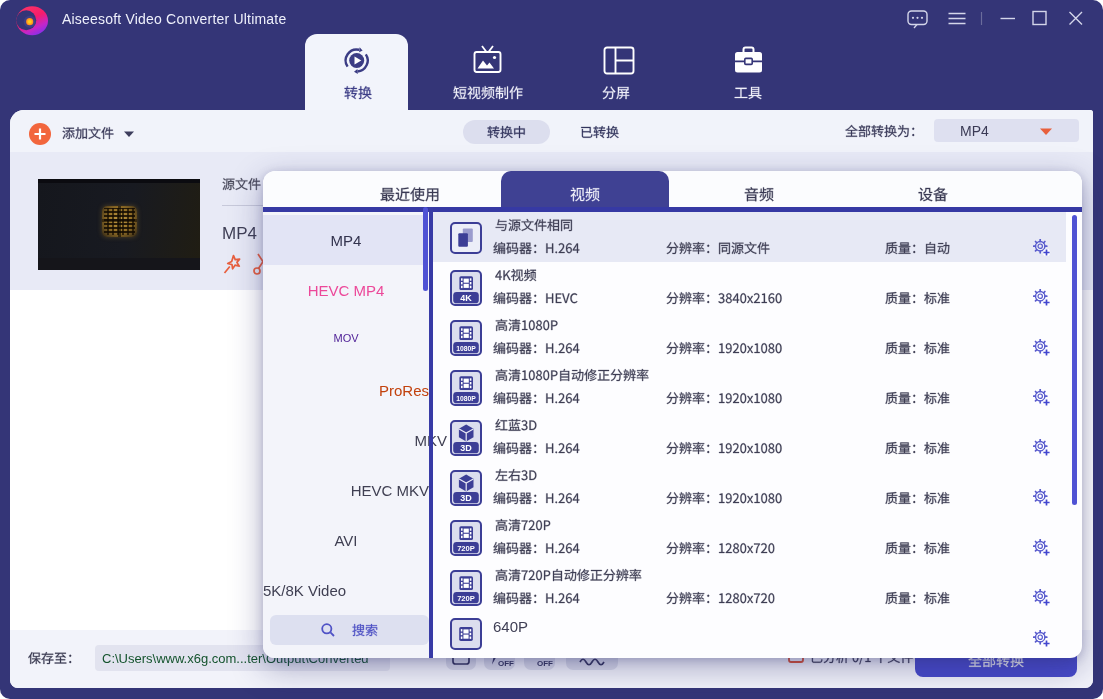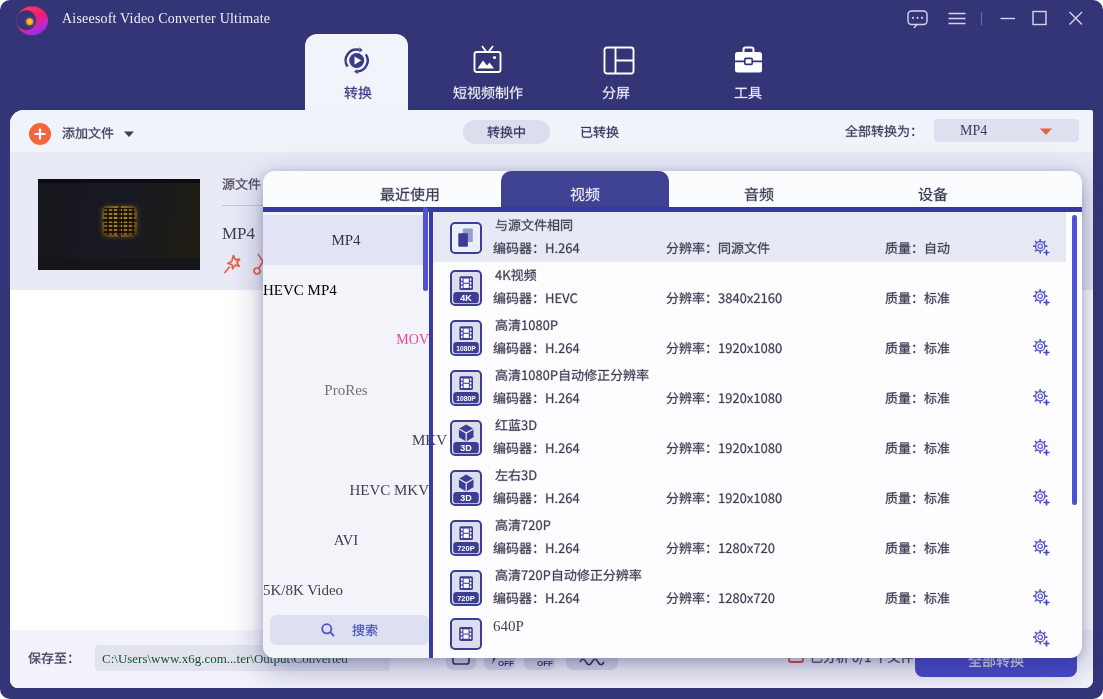--- a/index.html
+++ b/index.html
@@ -1,18 +1,18 @@
 <!DOCTYPE html>
 <html><head><meta charset="utf-8"><style>
 *{margin:0;padding:0;box-sizing:border-box}
 html,body{width:1103px;height:699px;background:#fff;overflow:hidden;
  font-family:"Liberation Sans",sans-serif;-webkit-font-smoothing:antialiased}
 .a{position:absolute}
 .t{position:absolute}
-.lt{position:absolute;font-family:Liberation Serif, serif;white-space:nowrap}
+.lt{position:absolute;font-family:Liberation Sans, sans-serif;white-space:nowrap}
 </style></head><body>
 <svg width="0" height="0" style="position:absolute">
     <defs>
       <path id="zh" d="M1.1 -4.6C1.2 -4.8 1.7 -4.8 2.2 -4.8H3.4V-2.8L0.6 -2.3L0.8 -1.3L3.4 -1.8V1.1H4.4V-2.0L6.3 -2.4L6.3 -3.3L4.4 -3.0V-4.8H5.9V-5.8H4.4V-7.9H3.4V-5.8H2.0C2.5 -6.8 2.9 -7.9 3.3 -9.1H5.8V-10.1H3.6C3.7 -10.6 3.8 -11.1 3.9 -11.6L2.9 -11.8C2.8 -11.2 2.7 -10.7 2.6 -10.1H0.6V-9.1H2.3C2.0 -8.0 1.7 -7.0 1.5 -6.7C1.2 -6.1 1.1 -5.6 0.8 -5.6C0.9 -5.3 1.1 -4.8 1.1 -4.6ZM6.0 -7.5V-6.5H8.0C7.7 -5.5 7.4 -4.6 7.2 -3.9H11.2C10.7 -3.2 10.1 -2.4 9.5 -1.6C9.1 -1.9 8.6 -2.2 8.1 -2.5L7.4 -1.8C8.9 -1.0 10.5 0.3 11.3 1.1L12.0 0.3C11.6 -0.1 11.0 -0.6 10.3 -1.1C11.2 -2.2 12.2 -3.5 12.9 -4.6L12.2 -4.9L12.0 -4.9H8.6L9.1 -6.5H13.4V-7.5H9.4L9.8 -9.1H12.9V-10.1H10.1L10.5 -11.6L9.5 -11.8L9.0 -10.1H6.5V-9.1H8.8L8.3 -7.5Z M16.3 -11.7V-8.9H14.7V-8.0H16.3V-4.8C15.6 -4.6 15.0 -4.5 14.5 -4.3L14.8 -3.3L16.3 -3.8V-0.2C16.3 0.0 16.2 0.1 16.1 0.1C15.9 0.1 15.4 0.1 14.9 0.1C15.0 0.4 15.2 0.8 15.2 1.1C16.0 1.1 16.5 1.1 16.9 0.9C17.2 0.7 17.3 0.4 17.3 -0.2V-4.1L18.8 -4.6L18.7 -5.6L17.3 -5.2V-8.0H18.6V-8.9H17.3V-11.7ZM21.5 -9.6H24.4C24.1 -9.2 23.7 -8.6 23.3 -8.2H20.4C20.8 -8.7 21.2 -9.2 21.5 -9.6ZM18.7 -4.0V-3.1H22.1C21.5 -1.9 20.3 -0.7 17.9 0.4C18.1 0.6 18.5 0.9 18.6 1.1C21.0 0.0 22.2 -1.3 22.9 -2.6C23.8 -1.0 25.2 0.4 26.9 1.1C27.0 0.8 27.3 0.4 27.6 0.2C25.9 -0.4 24.4 -1.6 23.6 -3.1H27.3V-4.0H26.3V-8.2H24.5C25.0 -8.8 25.6 -9.5 25.9 -10.1L25.2 -10.6L25.1 -10.5H22.1C22.2 -10.9 22.4 -11.2 22.6 -11.6L21.5 -11.8C21.0 -10.6 20.1 -9.1 18.7 -8.0C18.9 -7.9 19.3 -7.5 19.4 -7.3L19.7 -7.5V-4.0ZM20.7 -4.0V-7.4H22.6V-5.9C22.6 -5.3 22.5 -4.7 22.4 -4.0ZM25.3 -4.0H23.4C23.5 -4.7 23.6 -5.3 23.6 -5.9V-7.4H25.3Z"></path>
       <path id="dsp" d="M6.2 -11.1V-10.2H13.3V-11.1ZM7.1 -3.4C7.5 -2.5 7.9 -1.3 8.0 -0.5L9.0 -0.8C8.8 -1.6 8.4 -2.8 7.9 -3.7ZM7.7 -7.7H11.7V-5.2H7.7ZM6.7 -8.7V-4.2H12.7V-8.7ZM11.3 -3.8C11.0 -2.7 10.5 -1.3 10.0 -0.3H5.6V0.7H13.4V-0.3H11.0C11.5 -1.2 12.0 -2.5 12.4 -3.5ZM1.8 -11.7C1.6 -10.1 1.2 -8.4 0.5 -7.3C0.8 -7.2 1.2 -6.9 1.4 -6.7C1.7 -7.3 2.0 -8.1 2.3 -8.9H3.0V-6.7L3.0 -6.2H0.6V-5.2H3.0C2.8 -3.4 2.3 -1.4 0.5 0.2C0.7 0.3 1.1 0.7 1.2 0.9C2.5 -0.2 3.2 -1.6 3.6 -3.0C4.1 -2.2 4.8 -1.1 5.2 -0.6L5.9 -1.4C5.6 -1.8 4.3 -3.5 3.8 -4.2C3.9 -4.5 3.9 -4.9 3.9 -5.2H5.9V-6.2H4.0L4.0 -6.7V-8.9H5.7V-9.9H2.5C2.6 -10.4 2.7 -11.0 2.8 -11.6Z M20.3 -11.1V-3.6H21.3V-10.2H25.6V-3.6H26.7V-11.1ZM16.2 -11.3C16.7 -10.7 17.2 -9.9 17.5 -9.4L18.3 -10.0C18.1 -10.5 17.5 -11.2 17.0 -11.7ZM22.9 -9.1V-6.4C22.9 -4.2 22.5 -1.5 19.0 0.4C19.2 0.5 19.5 0.9 19.6 1.1C21.7 0.0 22.8 -1.5 23.4 -3.0V-0.3C23.4 0.7 23.8 0.9 24.7 0.9H26.0C27.2 0.9 27.4 0.3 27.5 -1.9C27.2 -1.9 26.9 -2.1 26.6 -2.3C26.6 -0.3 26.5 0.1 26.0 0.1H24.9C24.5 0.1 24.4 0.0 24.4 -0.4V-3.9H23.7C23.9 -4.7 23.9 -5.6 23.9 -6.3V-9.1ZM14.9 -9.4V-8.4H18.3C17.5 -6.6 16.0 -4.9 14.5 -3.9C14.7 -3.7 15.0 -3.1 15.0 -2.9C15.6 -3.3 16.1 -3.8 16.7 -4.3V1.1H17.7V-4.9C18.1 -4.3 18.7 -3.5 19.0 -3.1L19.7 -3.9C19.4 -4.2 18.5 -5.3 17.9 -5.9C18.6 -6.9 19.2 -7.9 19.6 -9.0L19.0 -9.4L18.8 -9.4Z M37.8 -7.0C37.8 -2.1 37.6 -0.5 34.2 0.4C34.4 0.6 34.7 0.9 34.8 1.2C38.4 0.1 38.7 -1.8 38.7 -7.0ZM38.2 -1.2C39.1 -0.5 40.3 0.5 40.9 1.1L41.6 0.5C41.0 -0.1 39.7 -1.1 38.8 -1.8ZM34.0 -5.4C33.3 -2.5 31.7 -0.6 28.7 0.4C28.9 0.6 29.1 0.9 29.2 1.2C32.4 0.0 34.1 -2.0 34.9 -5.2ZM29.9 -5.6C29.6 -4.5 29.1 -3.5 28.5 -2.8C28.8 -2.6 29.1 -2.4 29.3 -2.3C29.9 -3.0 30.4 -4.2 30.7 -5.4ZM35.6 -8.5V-1.9H36.5V-7.7H40.0V-1.9H40.9V-8.5H38.4L38.9 -10.0H41.3V-10.9H35.3V-10.0H37.9C37.8 -9.5 37.6 -9.0 37.4 -8.5ZM29.6 -10.5V-7.4H28.5V-6.5H31.5V-2.2H32.4V-6.5H35.0V-7.4H32.7V-9.1H34.7V-10.0H32.7V-11.8H31.7V-7.4H30.5V-10.5Z M51.5 -10.5V-2.7H52.5V-10.5ZM54.0 -11.6V-0.3C54.0 -0.1 53.9 -0.0 53.7 -0.0C53.4 -0.0 52.6 -0.0 51.8 -0.0C51.9 0.3 52.1 0.8 52.1 1.1C53.2 1.1 54.0 1.0 54.4 0.9C54.8 0.7 55.0 0.4 55.0 -0.3V-11.6ZM44.0 -11.4C43.7 -10.1 43.2 -8.7 42.6 -7.7C42.8 -7.6 43.3 -7.4 43.5 -7.3C43.8 -7.7 44.0 -8.2 44.2 -8.8H46.0V-7.3H42.6V-6.3H46.0V-4.9H43.3V-0.0H44.2V-4.0H46.0V1.1H47.1V-4.0H49.0V-1.1C49.0 -0.9 49.0 -0.9 48.8 -0.9C48.6 -0.9 48.2 -0.9 47.6 -0.9C47.7 -0.6 47.9 -0.3 47.9 0.0C48.7 0.0 49.2 0.0 49.5 -0.2C49.9 -0.3 50.0 -0.6 50.0 -1.1V-4.9H47.1V-6.3H50.5V-7.3H47.1V-8.8H49.9V-9.7H47.1V-11.7H46.0V-9.7H44.6C44.7 -10.2 44.9 -10.7 45.0 -11.2Z M63.4 -11.6C62.7 -9.5 61.5 -7.5 60.3 -6.2C60.5 -6.0 60.9 -5.7 61.1 -5.5C61.8 -6.3 62.5 -7.3 63.1 -8.4H64.0V1.1H65.1V-2.3H69.3V-3.3H65.1V-5.4H69.1V-6.4H65.1V-8.4H69.5V-9.4H63.6C63.9 -10.0 64.1 -10.7 64.4 -11.3ZM60.0 -11.7C59.2 -9.6 57.9 -7.5 56.5 -6.1C56.7 -5.9 57.0 -5.3 57.1 -5.1C57.6 -5.6 58.1 -6.1 58.5 -6.7V1.1H59.6V-8.4C60.1 -9.3 60.6 -10.4 61.0 -11.4Z"></path>
       <path id="fp" d="M9.4 -11.5 8.5 -11.1C9.5 -9.0 11.1 -6.8 12.6 -5.5C12.8 -5.8 13.2 -6.2 13.5 -6.4C12.0 -7.5 10.3 -9.6 9.4 -11.5ZM4.5 -11.5C3.7 -9.3 2.3 -7.4 0.6 -6.2C0.9 -6.0 1.3 -5.6 1.5 -5.4C1.9 -5.7 2.3 -6.0 2.6 -6.4V-5.4H5.3C5.0 -3.1 4.2 -0.8 0.9 0.3C1.1 0.5 1.4 0.9 1.6 1.2C5.1 -0.1 6.0 -2.7 6.4 -5.4H10.2C10.1 -1.9 9.9 -0.6 9.5 -0.2C9.4 -0.1 9.2 -0.0 8.9 -0.0C8.6 -0.0 7.7 -0.0 6.8 -0.1C7.0 0.2 7.1 0.6 7.2 0.9C8.1 1.0 8.9 1.0 9.4 1.0C9.9 0.9 10.2 0.8 10.5 0.5C11.0 -0.1 11.1 -1.7 11.4 -6.0C11.4 -6.1 11.4 -6.5 11.4 -6.5H2.7C3.9 -7.7 4.9 -9.4 5.7 -11.2Z M18.9 -7.4C19.2 -6.9 19.5 -6.3 19.7 -6.0L20.7 -6.3C20.5 -6.7 20.1 -7.3 19.8 -7.7ZM17.0 -10.2H25.4V-8.8H17.0ZM15.9 -11.1V-6.5C15.9 -4.3 15.8 -1.5 14.4 0.6C14.7 0.7 15.2 1.0 15.3 1.1C16.8 -1.0 17.0 -4.2 17.0 -6.5V-7.8H26.5V-11.1ZM24.3 -7.7C24.1 -7.2 23.8 -6.5 23.4 -5.9H17.5V-5.0H19.7V-3.6L19.7 -3.1H17.2V-2.2H19.6C19.3 -1.2 18.6 -0.3 17.0 0.4C17.2 0.5 17.6 0.9 17.7 1.1C19.7 0.3 20.4 -0.9 20.6 -2.2H23.5V1.1H24.6V-2.2H27.3V-3.1H24.6V-5.0H26.9V-5.9H24.5C24.8 -6.4 25.1 -6.9 25.5 -7.4ZM23.5 -3.1H20.7L20.7 -3.6V-5.0H23.5Z"></path>
       <path id="gj" d="M0.7 -1.0V0.0H13.3V-1.0H7.5V-9.1H12.6V-10.2H1.5V-9.1H6.4V-1.0Z M22.5 -1.2C24.0 -0.4 25.6 0.4 26.6 1.1L27.5 0.4C26.4 -0.3 24.7 -1.2 23.1 -1.9ZM18.6 -1.9C17.7 -1.1 16.0 -0.2 14.6 0.4C14.8 0.6 15.2 0.9 15.3 1.1C16.7 0.6 18.5 -0.4 19.6 -1.2ZM17.0 -11.1V-2.9H14.7V-2.0H27.3V-2.9H25.2V-11.1ZM18.0 -2.9V-4.2H24.2V-2.9ZM18.0 -8.2H24.2V-7.0H18.0ZM18.0 -9.0V-10.2H24.2V-9.0ZM18.0 -6.2H24.2V-5.0H18.0Z"></path>
       <path id="tjwj" d="M5.3 -3.8C5.0 -2.8 4.4 -1.6 3.6 -1.0L4.4 -0.4C5.2 -1.2 5.7 -2.4 6.1 -3.5ZM8.4 -3.3C8.7 -2.4 9.1 -1.3 9.2 -0.5L10.0 -0.8C9.9 -1.6 9.5 -2.7 9.1 -3.5ZM10.0 -3.7C10.7 -2.7 11.5 -1.3 11.8 -0.4L12.6 -0.8C12.3 -1.7 11.5 -3.0 10.7 -4.0ZM6.9 -5.2V-0.0C6.9 0.1 6.9 0.2 6.7 0.2C6.5 0.2 6.0 0.2 5.3 0.2C5.4 0.4 5.6 0.8 5.6 1.0C6.5 1.0 7.0 1.0 7.4 0.9C7.7 0.7 7.8 0.5 7.8 -0.0V-5.2ZM1.1 -10.1C1.9 -9.7 2.8 -9.1 3.2 -8.7L3.8 -9.5C3.3 -9.9 2.4 -10.5 1.7 -10.8ZM0.5 -6.6C1.3 -6.2 2.2 -5.7 2.7 -5.3L3.2 -6.1C2.8 -6.5 1.8 -7.0 1.0 -7.3ZM0.8 0.3 1.7 0.9C2.2 -0.3 2.9 -1.8 3.4 -3.1L2.6 -3.7C2.0 -2.2 1.3 -0.6 0.8 0.3ZM4.3 -10.2V-9.3H7.1C7.0 -8.7 6.8 -8.1 6.5 -7.5H3.7V-6.6H6.1C5.4 -5.6 4.5 -4.6 3.3 -4.0C3.5 -3.9 3.8 -3.5 3.9 -3.3C5.4 -4.1 6.4 -5.2 7.1 -6.6H8.8C9.5 -5.3 10.7 -4.1 12.0 -3.5C12.1 -3.7 12.4 -4.1 12.6 -4.3C11.5 -4.7 10.5 -5.6 9.8 -6.6H12.4V-7.5H7.6C7.8 -8.1 8.0 -8.7 8.2 -9.3H12.0V-10.2Z M20.4 -9.3V0.8H21.4V-0.1H23.9V0.7H24.9V-9.3ZM21.4 -1.1V-8.4H23.9V-1.1ZM15.5 -10.8 15.5 -8.4H13.7V-7.5H15.5C15.4 -4.2 15.0 -1.3 13.4 0.4C13.6 0.5 14.0 0.8 14.1 1.1C15.9 -0.9 16.3 -4.0 16.4 -7.5H18.4C18.3 -2.5 18.2 -0.7 17.9 -0.3C17.8 -0.2 17.7 -0.1 17.5 -0.1C17.3 -0.1 16.7 -0.1 16.1 -0.2C16.2 0.1 16.3 0.5 16.4 0.8C17.0 0.8 17.6 0.8 17.9 0.8C18.3 0.7 18.5 0.6 18.8 0.3C19.2 -0.3 19.3 -2.2 19.4 -8.0C19.4 -8.1 19.4 -8.4 19.4 -8.4H16.5L16.5 -10.8Z M31.5 -10.7C31.9 -10.1 32.3 -9.2 32.5 -8.7L33.5 -9.0C33.4 -9.5 32.9 -10.4 32.5 -11.0ZM26.6 -8.6V-7.7H28.7C29.4 -5.7 30.5 -4.0 31.8 -2.6C30.4 -1.4 28.6 -0.5 26.5 0.1C26.7 0.3 27.0 0.8 27.1 1.0C29.2 0.3 31.1 -0.6 32.5 -1.9C34.0 -0.6 35.8 0.4 37.9 0.9C38.1 0.7 38.4 0.3 38.6 0.1C36.5 -0.5 34.7 -1.4 33.3 -2.6C34.6 -4.0 35.6 -5.6 36.3 -7.7H38.4V-8.6ZM32.6 -3.3C31.3 -4.5 30.4 -6.0 29.7 -7.7H35.2C34.6 -5.9 33.7 -4.5 32.6 -3.3Z M43.1 -4.4V-3.5H46.9V1.0H47.8V-3.5H51.4V-4.4H47.8V-7.3H50.8V-8.3H47.8V-10.8H46.9V-8.3H45.1C45.3 -8.8 45.4 -9.5 45.6 -10.1L44.6 -10.3C44.3 -8.6 43.8 -6.9 43.0 -5.8C43.3 -5.7 43.7 -5.5 43.8 -5.3C44.2 -5.9 44.5 -6.6 44.8 -7.3H46.9V-4.4ZM42.5 -10.9C41.8 -8.9 40.6 -7.0 39.4 -5.7C39.6 -5.5 39.9 -5.0 40.0 -4.7C40.4 -5.2 40.8 -5.7 41.2 -6.2V1.0H42.1V-7.8C42.6 -8.7 43.0 -9.6 43.4 -10.6Z"></path>
       <path id="zhz" d="M1.1 -4.3C1.2 -4.4 1.6 -4.5 2.0 -4.5H3.2V-2.6L0.5 -2.2L0.7 -1.2L3.2 -1.7V1.0H4.1V-1.9L5.8 -2.2L5.8 -3.1L4.1 -2.8V-4.5H5.4V-5.4H4.1V-7.4H3.2V-5.4H1.9C2.3 -6.3 2.7 -7.4 3.0 -8.5H5.4V-9.4H3.3C3.4 -9.8 3.5 -10.3 3.6 -10.7L2.7 -10.9C2.6 -10.4 2.5 -9.9 2.4 -9.4H0.6V-8.5H2.1C1.8 -7.4 1.5 -6.5 1.4 -6.2C1.2 -5.7 1.0 -5.2 0.8 -5.2C0.9 -4.9 1.0 -4.5 1.1 -4.3ZM5.5 -7.0V-6.0H7.4C7.2 -5.1 6.9 -4.3 6.7 -3.6H10.4C10.0 -3.0 9.4 -2.2 8.9 -1.5C8.4 -1.8 8.0 -2.1 7.5 -2.3L6.9 -1.7C8.2 -0.9 9.8 0.3 10.5 1.1L11.2 0.3C10.8 -0.1 10.2 -0.5 9.6 -1.0C10.4 -2.1 11.3 -3.3 12.0 -4.3L11.3 -4.6L11.1 -4.5H8.0L8.4 -6.0H12.5V-7.0H8.7L9.1 -8.5H12.0V-9.4H9.4L9.8 -10.8L8.8 -10.9L8.4 -9.4H6.0V-8.5H8.2L7.7 -7.0Z M15.1 -10.9V-8.3H13.6V-7.4H15.1V-4.5C14.5 -4.3 13.9 -4.1 13.5 -4.0L13.7 -3.1L15.1 -3.5V-0.2C15.1 0.0 15.1 0.1 14.9 0.1C14.8 0.1 14.3 0.1 13.8 0.1C14.0 0.3 14.1 0.8 14.1 1.0C14.9 1.0 15.4 1.0 15.7 0.8C16.0 0.7 16.1 0.4 16.1 -0.2V-3.8L17.5 -4.3L17.3 -5.2L16.1 -4.8V-7.4H17.3V-8.3H16.1V-10.9ZM20.0 -8.9H22.7C22.4 -8.5 22.0 -8.0 21.6 -7.6H19.0C19.3 -8.1 19.7 -8.5 20.0 -8.9ZM17.3 -3.8V-2.9H20.5C20.0 -1.8 18.9 -0.6 16.6 0.4C16.8 0.5 17.1 0.9 17.3 1.1C19.5 0.0 20.6 -1.2 21.3 -2.4C22.1 -0.9 23.4 0.4 25.0 1.0C25.1 0.8 25.4 0.4 25.6 0.2C24.0 -0.3 22.7 -1.5 21.9 -2.9H25.4V-3.8H24.4V-7.6H22.8C23.2 -8.2 23.8 -8.8 24.1 -9.4L23.4 -9.8L23.3 -9.8H20.5C20.7 -10.1 20.8 -10.4 21.0 -10.8L20.0 -10.9C19.5 -9.8 18.7 -8.5 17.4 -7.4C17.6 -7.3 17.9 -7.0 18.0 -6.7L18.3 -7.0V-3.8ZM19.2 -3.8V-6.9H20.9V-5.5C20.9 -5.0 20.9 -4.4 20.8 -3.8ZM23.5 -3.8H21.7C21.9 -4.4 21.9 -5.0 21.9 -5.5V-6.9H23.5Z M32.0 -10.9V-8.6H27.2V-2.4H28.2V-3.2H32.0V1.0H33.0V-3.2H36.7V-2.5H37.7V-8.6H33.0V-10.9ZM28.2 -4.2V-7.6H32.0V-4.2ZM36.7 -4.2H33.0V-7.6H36.7Z"></path>
       <path id="yzh" d="M1.2 -10.1V-9.1H9.7V-5.7H2.9V-7.9H1.9V-1.3C1.9 0.3 2.6 0.7 4.7 0.7C5.2 0.7 9.0 0.7 9.6 0.7C11.7 0.7 12.1 -0.0 12.4 -2.4C12.1 -2.5 11.6 -2.7 11.4 -2.8C11.2 -0.7 11.0 -0.3 9.6 -0.3C8.7 -0.3 5.3 -0.3 4.6 -0.3C3.2 -0.3 2.9 -0.5 2.9 -1.3V-4.8H9.7V-4.1H10.7V-10.1Z M14.1 -4.3C14.2 -4.4 14.6 -4.5 15.0 -4.5H16.2V-2.6L13.5 -2.2L13.7 -1.2L16.2 -1.7V1.0H17.1V-1.9L18.9 -2.2L18.8 -3.1L17.1 -2.8V-4.5H18.4V-5.4H17.1V-7.4H16.2V-5.4H14.9C15.3 -6.3 15.7 -7.4 16.0 -8.5H18.4V-9.4H16.3C16.4 -9.8 16.5 -10.3 16.6 -10.7L15.7 -10.9C15.6 -10.4 15.5 -9.9 15.4 -9.4H13.6V-8.5H15.1C14.8 -7.4 14.5 -6.5 14.4 -6.2C14.2 -5.7 14.0 -5.2 13.8 -5.2C13.9 -4.9 14.0 -4.5 14.1 -4.3ZM18.5 -7.0V-6.0H20.4C20.2 -5.1 19.9 -4.3 19.7 -3.6H23.4C23.0 -3.0 22.4 -2.2 21.9 -1.5C21.4 -1.8 21.0 -2.1 20.5 -2.3L19.9 -1.7C21.2 -0.9 22.8 0.3 23.5 1.1L24.2 0.3C23.8 -0.1 23.2 -0.5 22.6 -1.0C23.4 -2.1 24.3 -3.3 25.0 -4.3L24.3 -4.6L24.1 -4.5H21.0L21.4 -6.0H25.5V-7.0H21.7L22.1 -8.5H25.0V-9.4H22.4L22.8 -10.8L21.8 -10.9L21.4 -9.4H19.0V-8.5H21.2L20.7 -7.0Z M28.1 -10.9V-8.3H26.6V-7.4H28.1V-4.5C27.5 -4.3 26.9 -4.1 26.5 -4.0L26.7 -3.1L28.1 -3.5V-0.2C28.1 0.0 28.1 0.1 27.9 0.1C27.8 0.1 27.3 0.1 26.8 0.1C27.0 0.3 27.1 0.8 27.1 1.0C27.9 1.0 28.4 1.0 28.7 0.8C29.0 0.7 29.1 0.4 29.1 -0.2V-3.8L30.5 -4.3L30.3 -5.2L29.1 -4.8V-7.4H30.3V-8.3H29.1V-10.9ZM33.0 -8.9H35.7C35.4 -8.5 35.0 -8.0 34.6 -7.6H32.0C32.3 -8.1 32.7 -8.5 33.0 -8.9ZM30.3 -3.8V-2.9H33.5C33.0 -1.8 31.9 -0.6 29.6 0.4C29.8 0.5 30.1 0.9 30.3 1.1C32.5 0.0 33.6 -1.2 34.3 -2.4C35.1 -0.9 36.4 0.4 38.0 1.0C38.1 0.8 38.4 0.4 38.6 0.2C37.0 -0.3 35.7 -1.5 34.9 -2.9H38.4V-3.8H37.4V-7.6H35.8C36.2 -8.2 36.8 -8.8 37.1 -9.4L36.4 -9.8L36.3 -9.8H33.5C33.7 -10.1 33.8 -10.4 34.0 -10.8L33.0 -10.9C32.5 -9.8 31.7 -8.5 30.4 -7.4C30.6 -7.3 30.9 -7.0 31.0 -6.7L31.3 -7.0V-3.8ZM32.2 -3.8V-6.9H33.9V-5.5C33.9 -5.0 33.9 -4.4 33.8 -3.8ZM36.5 -3.8H34.7C34.9 -4.4 34.9 -5.0 34.9 -5.5V-6.9H36.5Z"></path>
@@ -249,23 +249,23 @@
     <svg class="t" style="left:481.0px;top:13.2px" width="32" height="22">
       <use href="#yp" y="16" fill="#3b3b55" stroke="#3b3b55" stroke-width="0.28"></use>
     </svg>
     <svg class="t" style="left:655.0px;top:13.2px" width="32" height="22">
       <use href="#sb" y="16" fill="#3b3b55" stroke="#3b3b55" stroke-width="0.28"></use>
     </svg>
     <div class="a" style="left:0;top:36px;width:819px;height:4.5px;background:#3639a4"></div>
     <div class="a" style="left:0;top:40.5px;width:166px;height:446.5px;background:#f3f4fa"></div>
     <div class="a" style="left:0;top:44px;width:163px;height:50px;background:#e2e4f5"></div>
     <div class="lt" style="left:0;top:61px;width:166px;text-align:center;font-size:15px;color:#33334e">MP4</div>
-    <div class="lt" style="left:0;top:111px;width:166px;text-align:left;font-size:15px;color:#000000">HEVC MP4</div>
-    <div class="lt" style="left:0;top:161px;width:166px;text-align:right;font-size:14px;color:#ec4899">MOV</div>
-    <div class="lt" style="left:0;top:211px;width:166px;text-align:center;font-size:15px;color:#737373">ProRes</div>
+    <div class="lt" style="left:0;top:111px;width:166px;text-align:center;font-size:15px;color:#ec4899">HEVC MP4</div>
+    <div class="lt" style="left:0;top:161px;width:166px;text-align:center;font-size:11px;color:#4c1d95">MOV</div>
+    <div class="lt" style="left:0;top:211px;width:166px;text-align:right;font-size:15px;color:#c2410c">ProRes</div>
     <div class="lt" style="left:0;top:261px;width:184px;text-align:right;font-size:15px;color:#3f3f52">MKV</div>
     <div class="lt" style="left:0;top:311px;width:166px;text-align:right;font-size:15px;color:#3f3f52">HEVC MKV</div>
     <div class="lt" style="left:0;top:361px;width:166px;text-align:center;font-size:15px;color:#3f3f52">AVI</div>
     <div class="lt" style="left:0;top:411px;width:166px;text-align:left;font-size:15px;color:#3f3f52">5K/8K Video</div>
     <div class="a" style="left:160px;top:36px;width:5px;height:84px;background:#4f52d4;border-radius:2.5px"></div>
     <div class="a" style="left:166px;top:36px;width:3.5px;height:451px;background:#383ba6"></div>
     <div class="a" style="left:7px;top:444px;width:159px;height:30px;background:#dde0f0;border-radius:6px"></div>
     <svg class="a" style="left:57px;top:451px" width="16" height="16" viewBox="0 0 16 16" fill="none" stroke="#5053c6" stroke-width="1.8">
 <circle cx="6.8" cy="6.8" r="4.6"></circle>
       <path d="M10.4 10.4 L14 14"></path>

